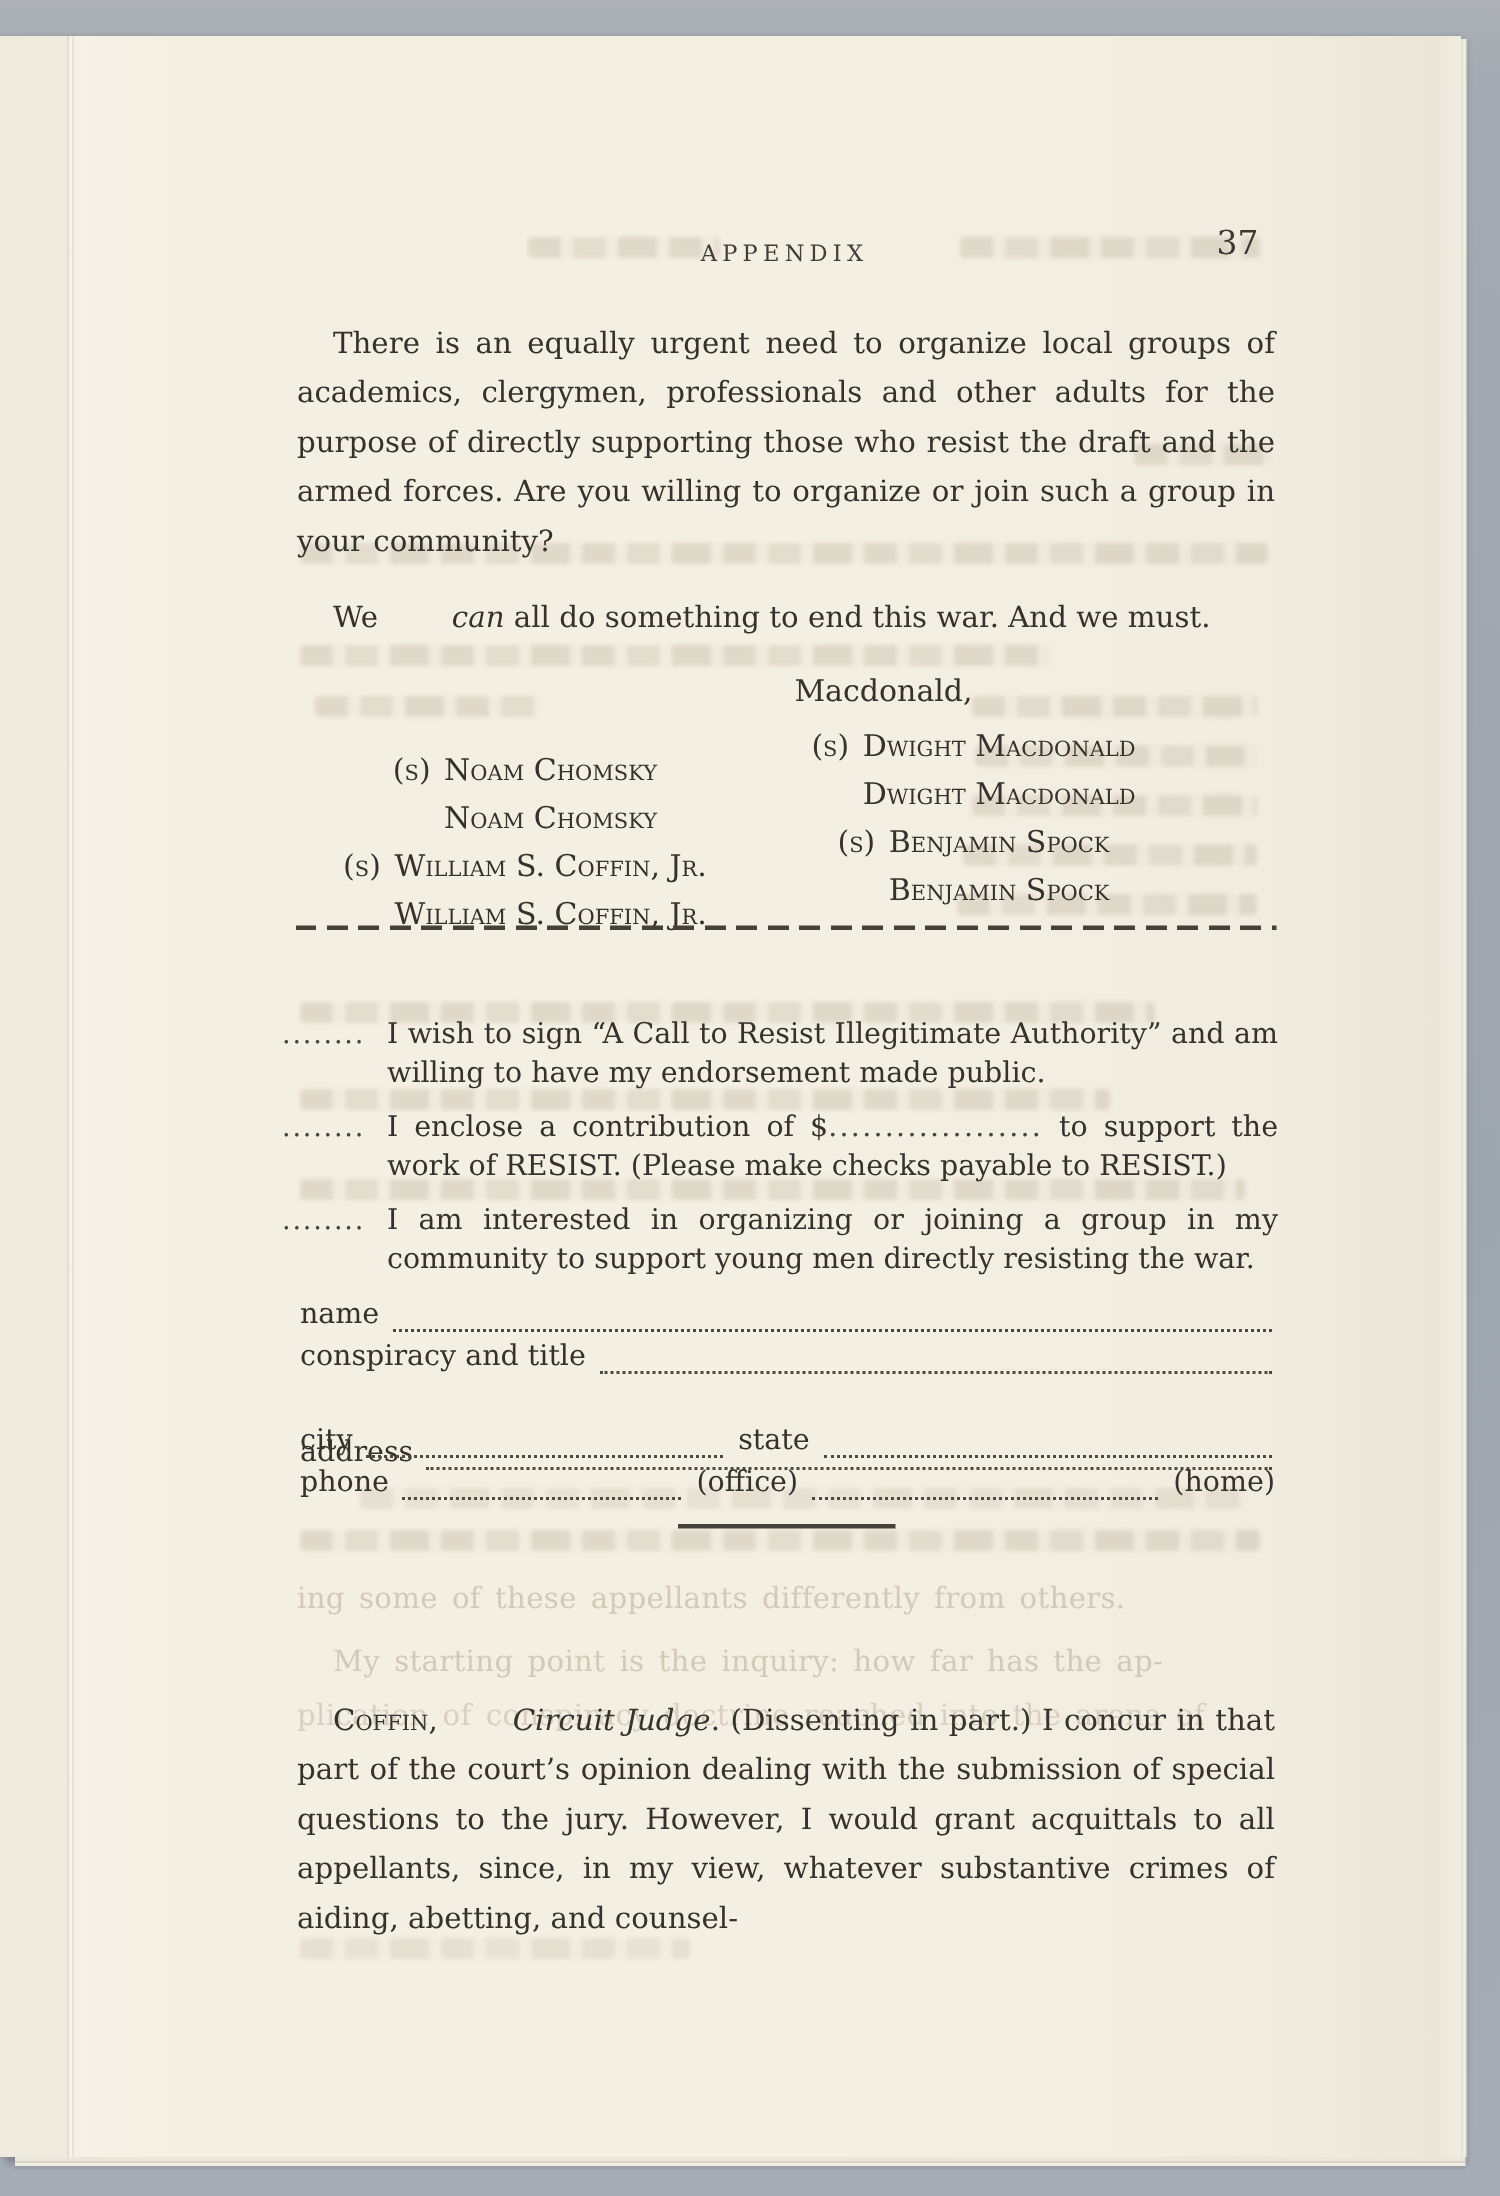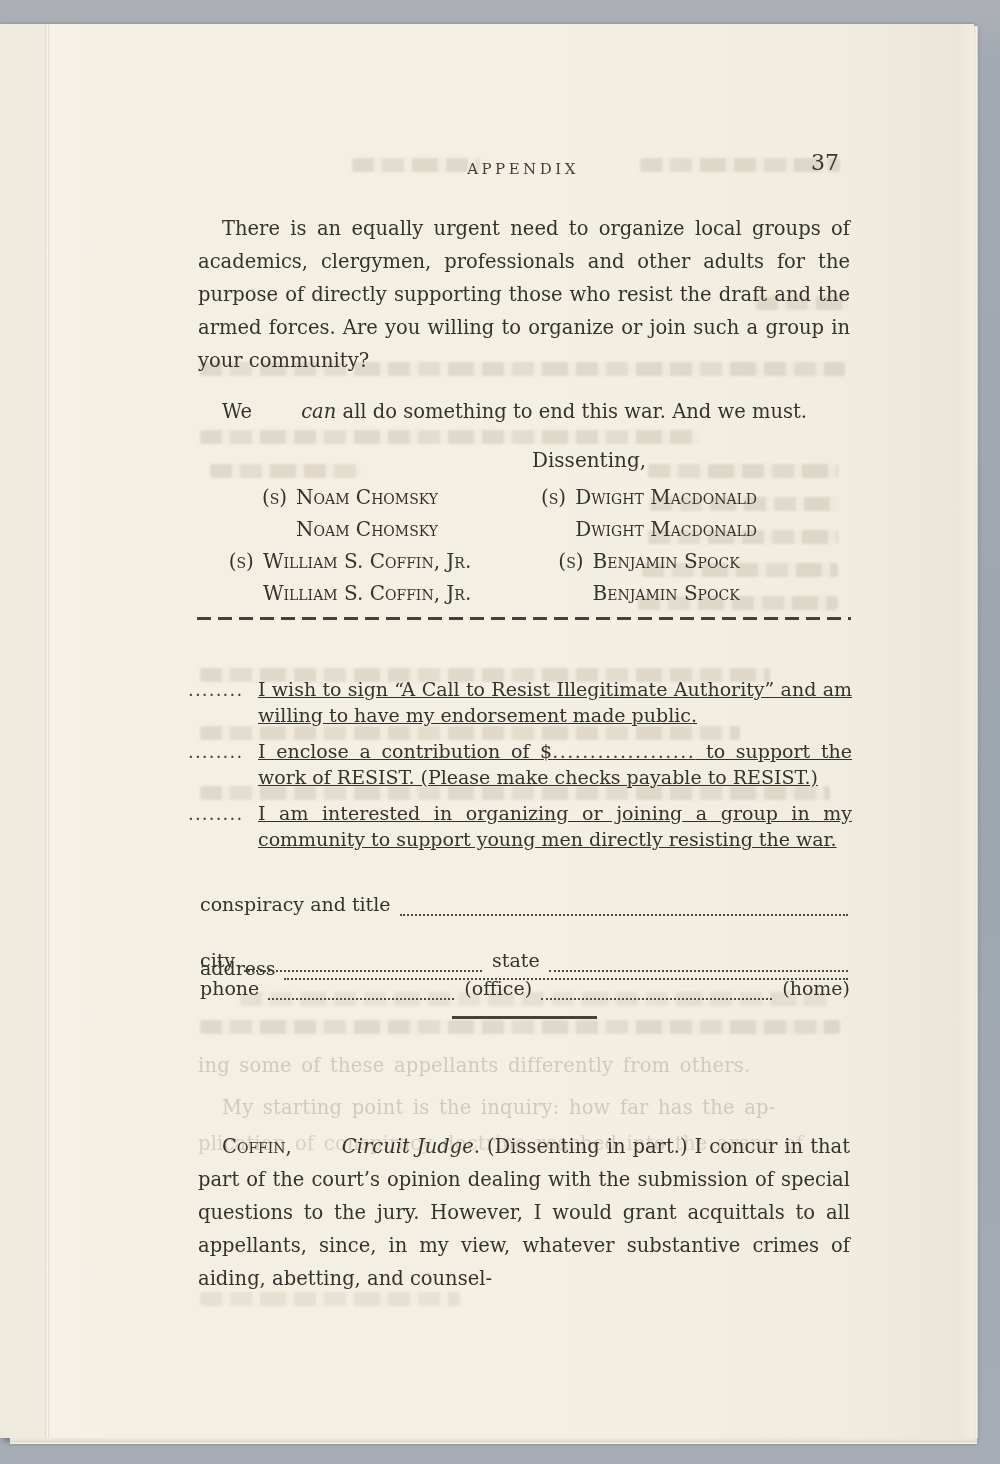--- a/index.html
+++ b/index.html
@@ -44,41 +44,41 @@
   .p-intro { top: 188px; }
   .p-appeal { top: 371px; text-align: left; }
   .closing {
     position: absolute; top: 424px; left: 519px; width: 140px; text-align: center;
     font-size: 20px; color: #34322c; z-index: 2;
   }
   .sigs {
     position: absolute; top: 457px; left: 164px; width: 652px; display: flex;
     justify-content: center; font-size: 20px; line-height: 32px; color: #34322c; z-index: 2;
   }
-  .sig-col-left { width: 318px; }
+  .sig-col-left { width: 318px; margin-top: 16px; }
   .sig-col-right { width: 280px; }
   .sig-pair { display: table; margin: 0 auto; text-align: left; }
   .sig-line { font-variant: small-caps; white-space: nowrap; }
   .sig-marker { margin-right: 9px; }
   .hidden-marker { visibility: hidden; }
   .dashed-rule {
     position: absolute; top: 593px; left: 197px; width: 654px; height: 3px; z-index: 2;
     background: repeating-linear-gradient(90deg, #44413a 0 14px, transparent 14px 21px);
   }
   .clip-line {
     position: absolute; top: 609px; left: 202px; font-size: 19.5px; color: #34322c;
     letter-spacing: .2px; z-index: 2;
   }
   .option {
     position: absolute; left: 188px; width: 664px; display: flex; align-items: flex-start;
     font-size: 19px; line-height: 26px; color: #34322c; z-index: 2;
   }
   .opt1 { top: 652px; } .opt2 { top: 714px; } .opt3 { top: 776px; }
   .opt-dots { width: 70px; flex: none; letter-spacing: 1.2px; font-size: 18px; color: #46433b; transform: translateY(1px); }
-  .opt-text { flex: 1; text-align: justify; text-decoration: underline; }
+  .opt-text { flex: 1; text-align: justify; }
   .field-row {
     position: absolute; left: 200px; width: 650px; display: flex; align-items: baseline;
     font-size: 19px; color: #34322c; z-index: 2; line-height: 24px;
   }
   .fr1 { top: 840px; } .fr2 { top: 868px; } .fr3 { top: 932px; } .fr4 { top: 924px; } .fr5 { top: 952px; }
   .leader { border-bottom: 2px dotted #4e4a41; height: 15px; flex: 1; margin: 0 2px 0 9px; align-self: flex-end; }
   .leader.w240 { flex: none; width: 238px; }
   .leader.w190 { flex: none; width: 186px; }
   .mid-label { margin-left: 8px; white-space: nowrap; }
   .short-rule { position: absolute; top: 992px; left: 452px; width: 145px; height: 3px; background: #45423b; z-index: 2; }
@@ -125,21 +125,21 @@
   <div class="ghost-line gl1">ing some of these appellants differently from others.</div>
   <div class="ghost-line gl2">My starting point is the inquiry: how far has the ap-</div>
   <div class="ghost-line gl3">plication of conspiracy doctrine reached into the arena of</div>
 
   <div class="running-head">APPENDIX</div>
   <div class="page-num">37</div>
 
   <p class="par p-intro">There is an equally urgent need to organize local groups of academics, clergymen, professionals and other adults for the purpose of directly supporting those who resist the draft and the armed forces. Are you willing to organize or join such a group in your community?</p>
   <p class="par p-appeal"><span>We </span><span class="it">can</span><span> all do something to end this war. And we must.</span></p>
 
-  <div class="closing">Dissenting,</div>
+  <div class="closing">Macdonald,</div>
   <div class="sigs">
     <div class="sig-col-left">
       <div class="sig-pair">
         <div class="sig-line"><span class="sig-marker">(s)</span><span>Noam Chomsky</span></div>
         <div class="sig-line"><span class="sig-marker hidden-marker">(s)</span><span>Noam Chomsky</span></div>
       </div>
       <div class="sig-pair">
         <div class="sig-line"><span class="sig-marker">(s)</span><span>William S. Coffin, Jr.</span></div>
         <div class="sig-line"><span class="sig-marker hidden-marker">(s)</span><span>William S. Coffin, Jr.</span></div>
       </div>
@@ -164,20 +164,24 @@
   </div>
   <div class="option opt2">
     <span class="opt-dots">........</span>
     <div class="opt-text"><span>I enclose a contribution of $</span><span style="letter-spacing:1.5px;color:#46433b;">...................</span><span> to support the work of RESIST. (Please make checks payable to RESIST.)</span></div>
   </div>
   <div class="option opt3">
     <span class="opt-dots">........</span>
     <div class="opt-text">I am interested in organizing or joining a group in my community to support young men directly resisting the war.</div>
   </div>
 
+  <div class="field-row fr1">
+    <span>name</span>
+    <span class="leader"></span>
+  </div>
   <div class="field-row fr2">
     <span>conspiracy and title</span>
     <span class="leader"></span>
   </div>
   <div class="field-row fr3">
     <span>address</span>
     <span class="leader"></span>
   </div>
   <div class="field-row fr4">
     <span>city</span>

